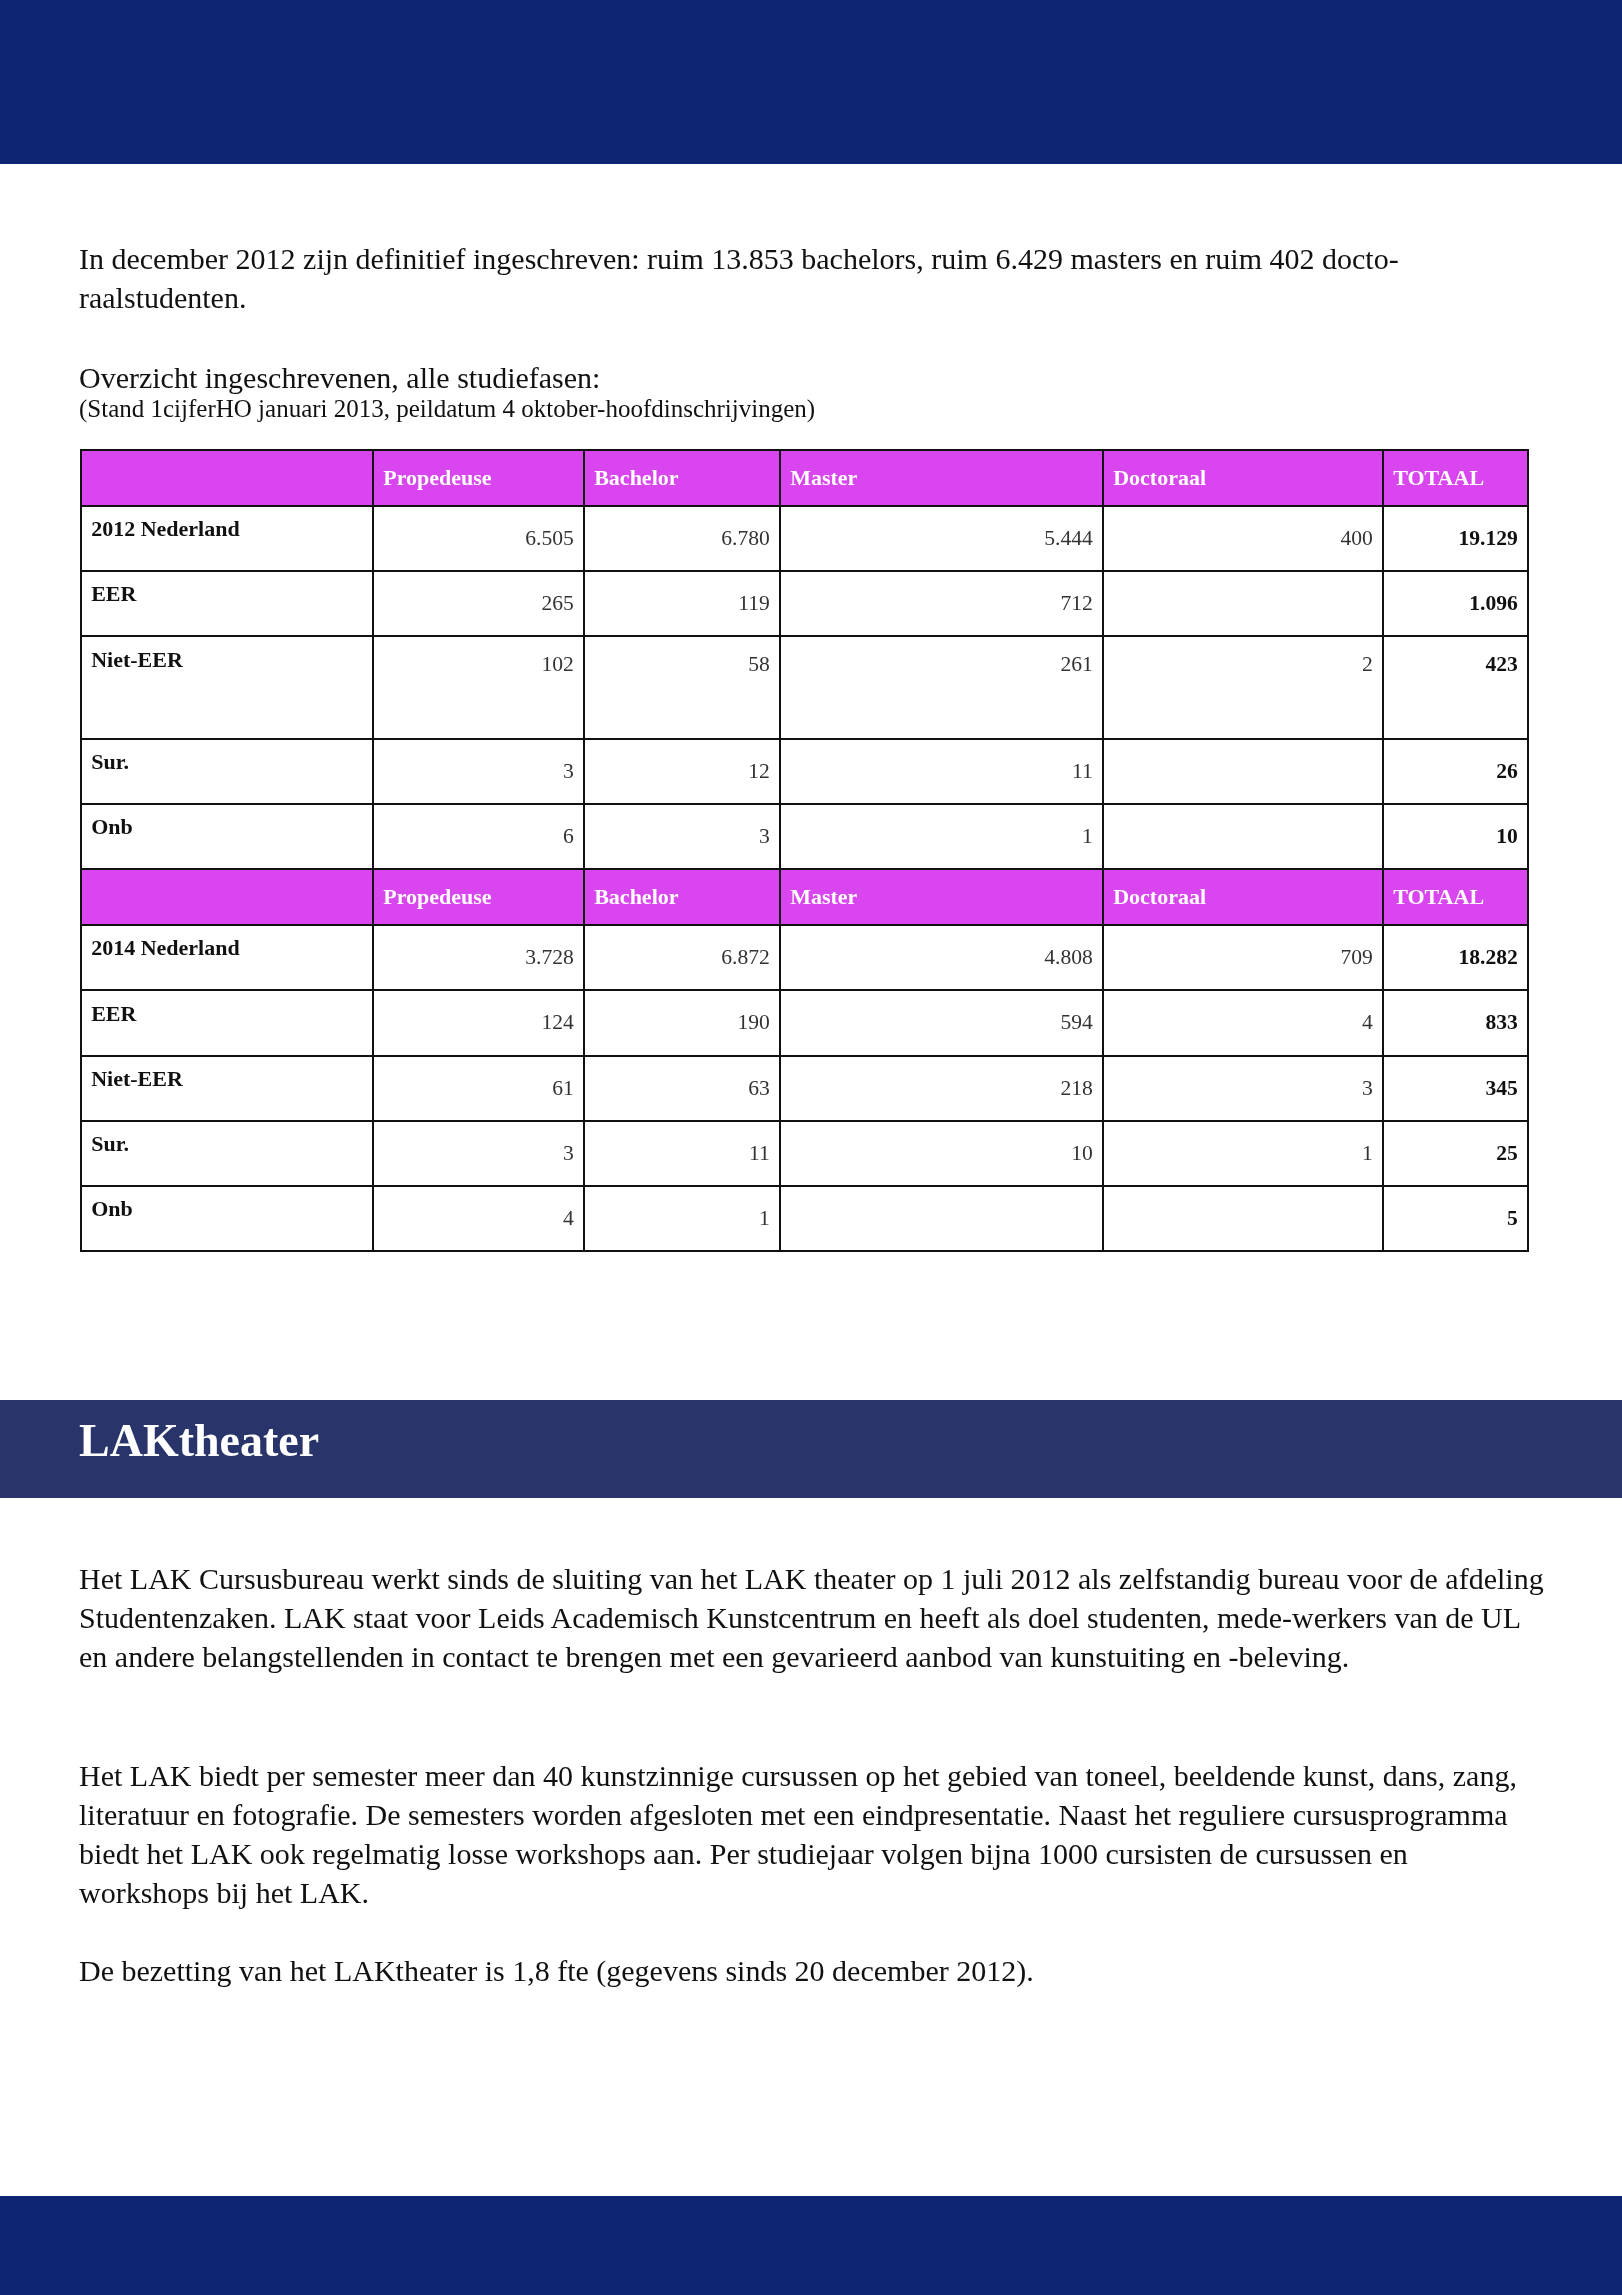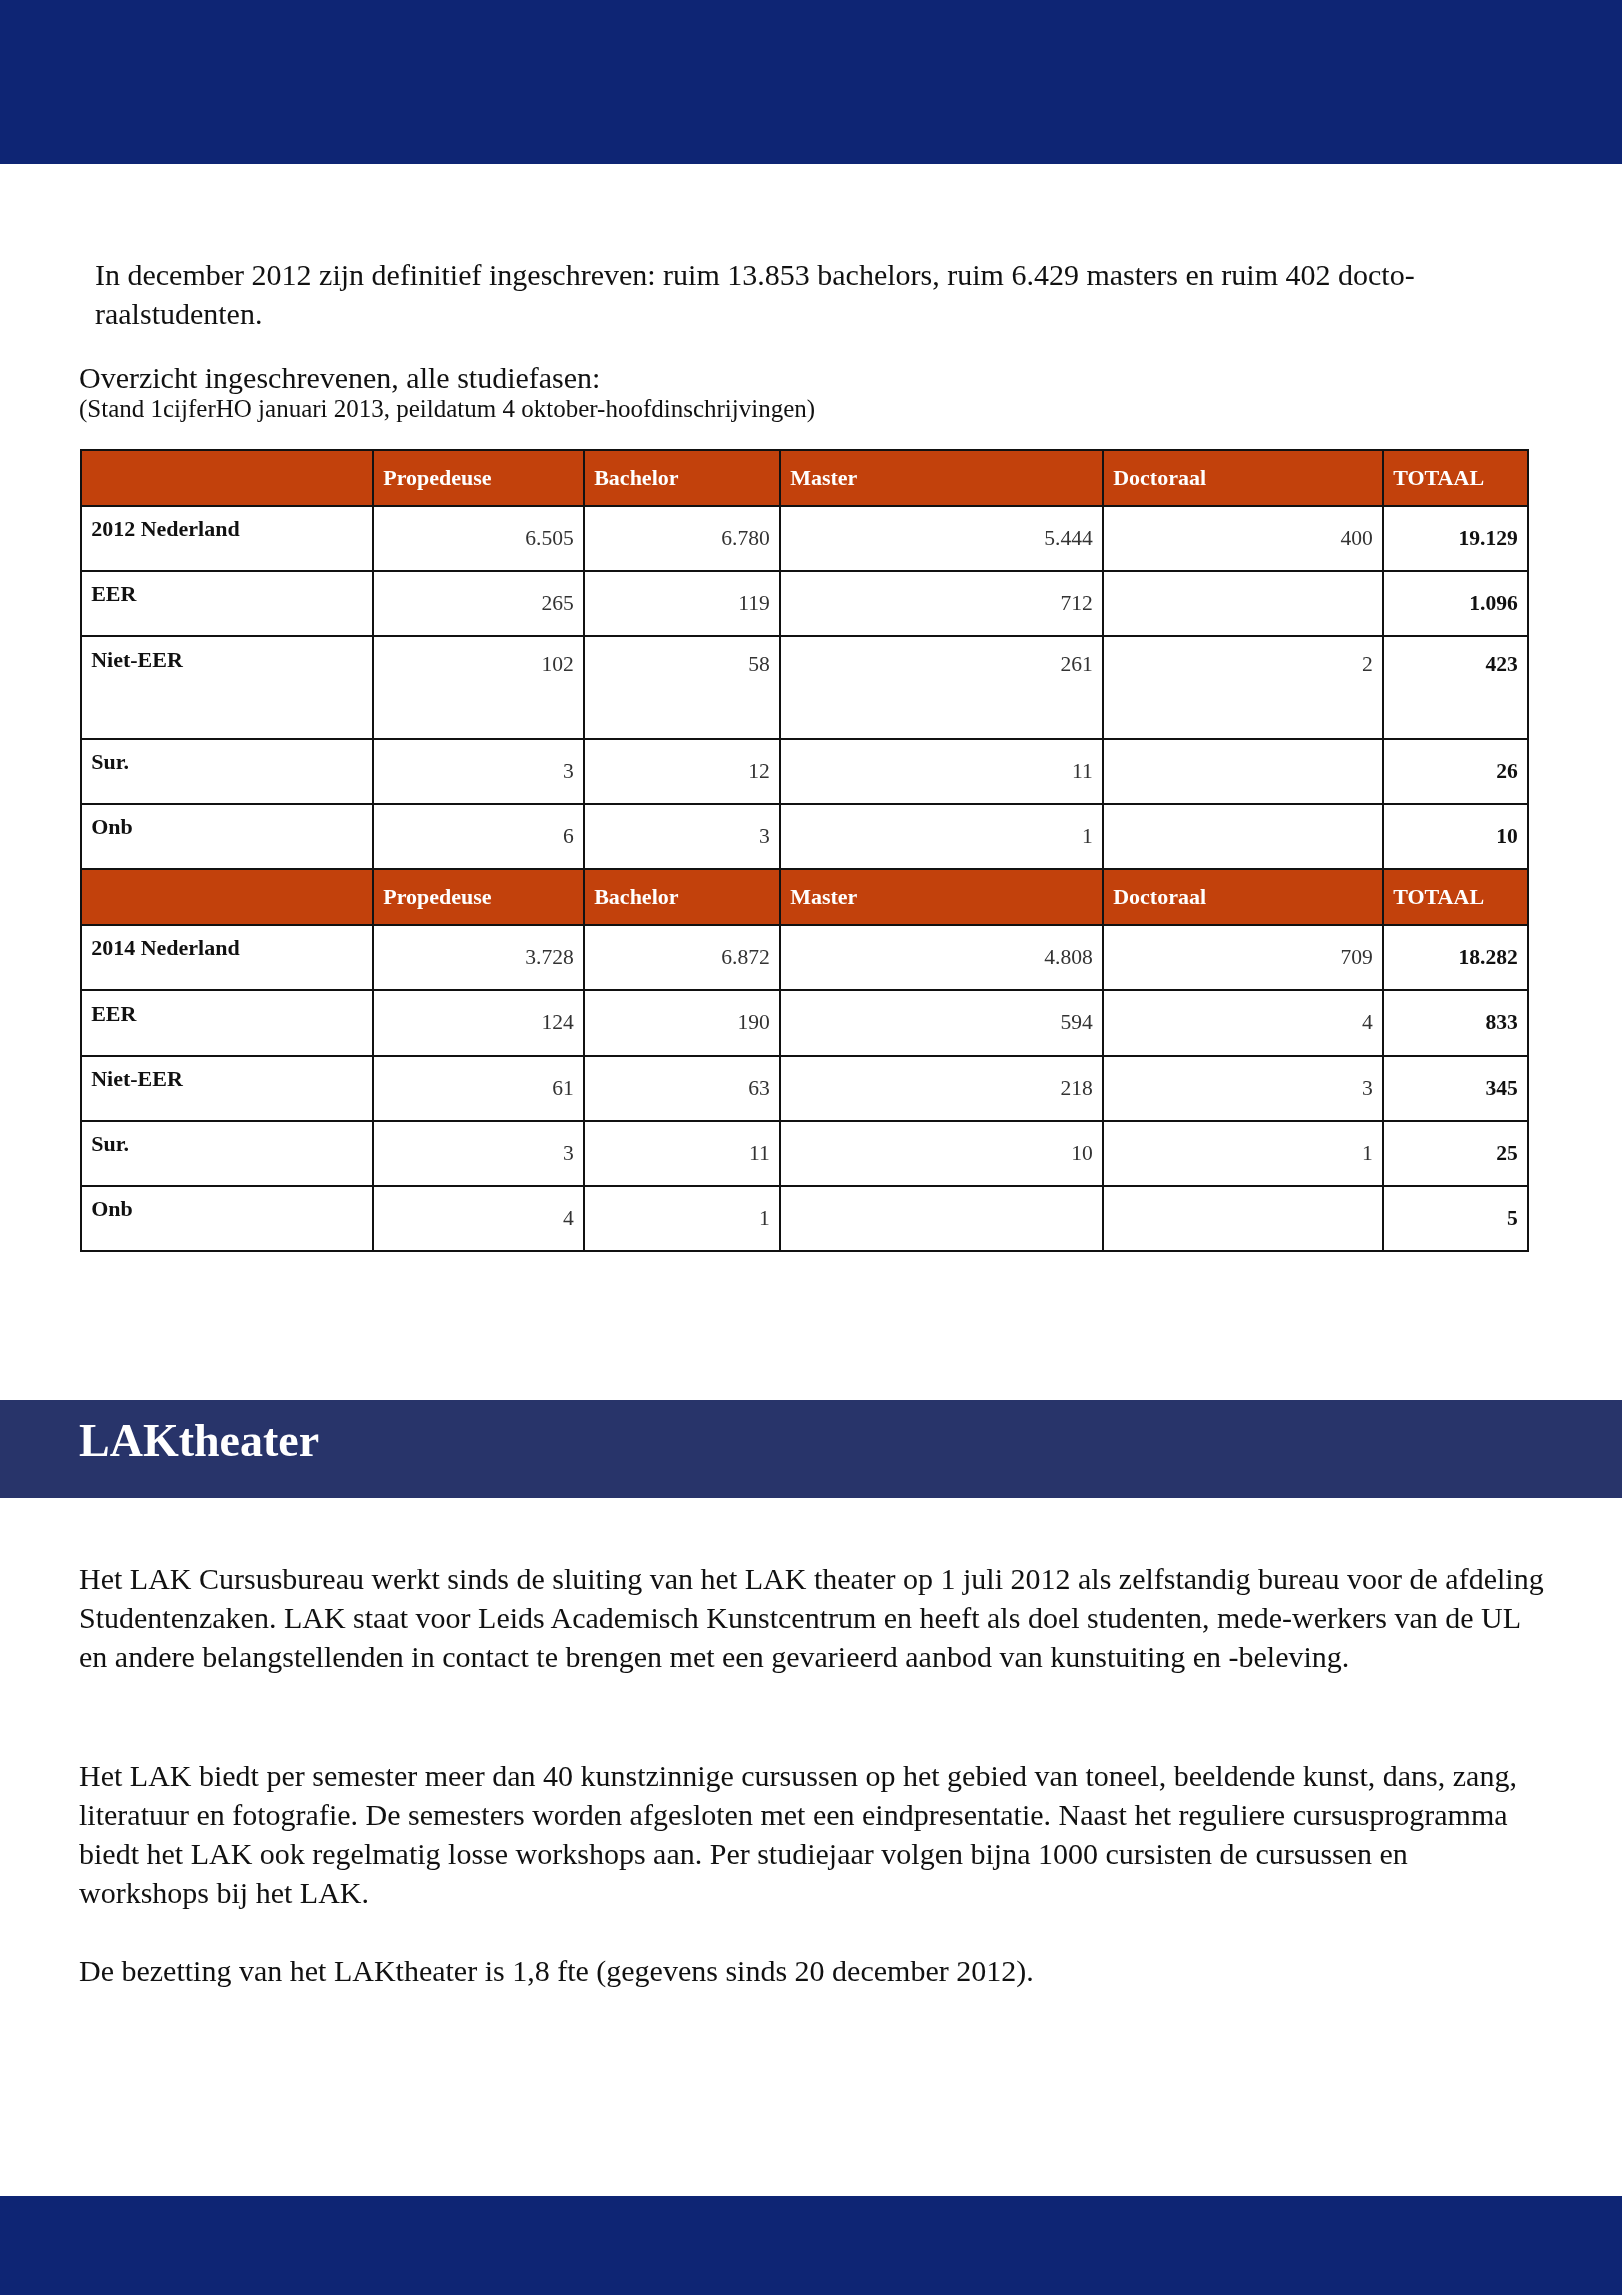--- a/index.html
+++ b/index.html
@@ -4,41 +4,41 @@
 <style>
   html, body { margin: 0; padding: 0; }
   body {
     width: 1623px; height: 2295px; position: relative; overflow: hidden;
     background: #ffffff; color: #111111;
     font-family: "Liberation Serif", "DejaVu Serif", serif;
   }
   .top-band { position: absolute; left: 0; top: 0; width: 1623px; height: 164px; background: #0e2574; }
   .bottom-band { position: absolute; left: 0; top: 2196px; width: 1623px; height: 99px; background: #0e2574; }
 
-  .intro { position: absolute; left: 79px; top: 239px; width: 1466px; font-size: 30px; line-height: 39px; margin: 16px; }
+  .intro { position: absolute; left: 79px; top: 239px; width: 1466px; font-size: 30px; line-height: 39px; margin: 0; }
   .overview-title { position: absolute; left: 79px; top: 359px; font-size: 30px; line-height: 37px; margin: 0; }
   .overview-sub { position: absolute; left: 79px; top: 393px; font-size: 25px; line-height: 31px; margin: 0; }
 
   table.enroll {
     position: absolute; left: 80px; top: 449px; width: 1447px;
     border-collapse: collapse; table-layout: fixed;
     font-family: "Liberation Serif", "DejaVu Serif", serif;
   }
   table.enroll col.c0 { width: 292px; }
   table.enroll col.c1 { width: 211px; }
   table.enroll col.c2 { width: 196px; }
   table.enroll col.c3 { width: 323px; }
   table.enroll col.c4 { width: 280px; }
   table.enroll col.c5 { width: 145px; }
   table.enroll th, table.enroll td { border: 2px solid #111; padding: 0 9.2px; }
   table.enroll thead tr th, table.enroll tr.head th {
     background: #0e2574; color: #ffffff; font-weight: bold; font-size: 22px;
     text-align: left; height: 47px; vertical-align: middle;
   }
-  table.enroll tr.head th { background: #c2410c; height: 54px; margin-top: 30px; }
+  table.enroll tr.head th { background: #d946ef; height: 54px; margin-top: 30px; }
   table.enroll td { height: 54px; font-size: 21.6px; vertical-align: middle; }
   table.enroll td.label { font-weight: bold; text-align: left; vertical-align: top; padding-top: 9.2px; font-size: 22px; }
   table.enroll td.num { text-align: right; color: #333; }
   table.enroll td.num.top { vertical-align: top; padding-top: 14.4px; }
   table.enroll td.total { text-align: right; font-weight: bold; color: #111; }
   table.enroll tr.tall td { height: 86px; }
   table.enroll tr.sum td { border-top: 3.9px solid #111; }
 
   .section-band { position: absolute; left: 0; top: 1400px; width: 1623px; height: 98px; background: #28346a; }
   .section-title { position: absolute; left: 79px; top: 1408px; margin: 0; color: #ffffff; font-size: 46px; line-height: 65px; font-weight: bold; }

